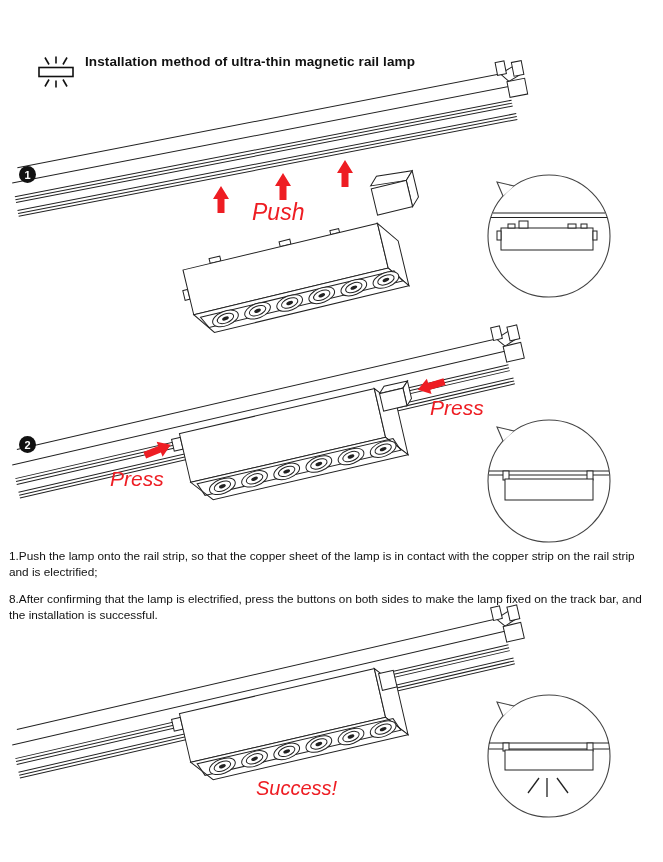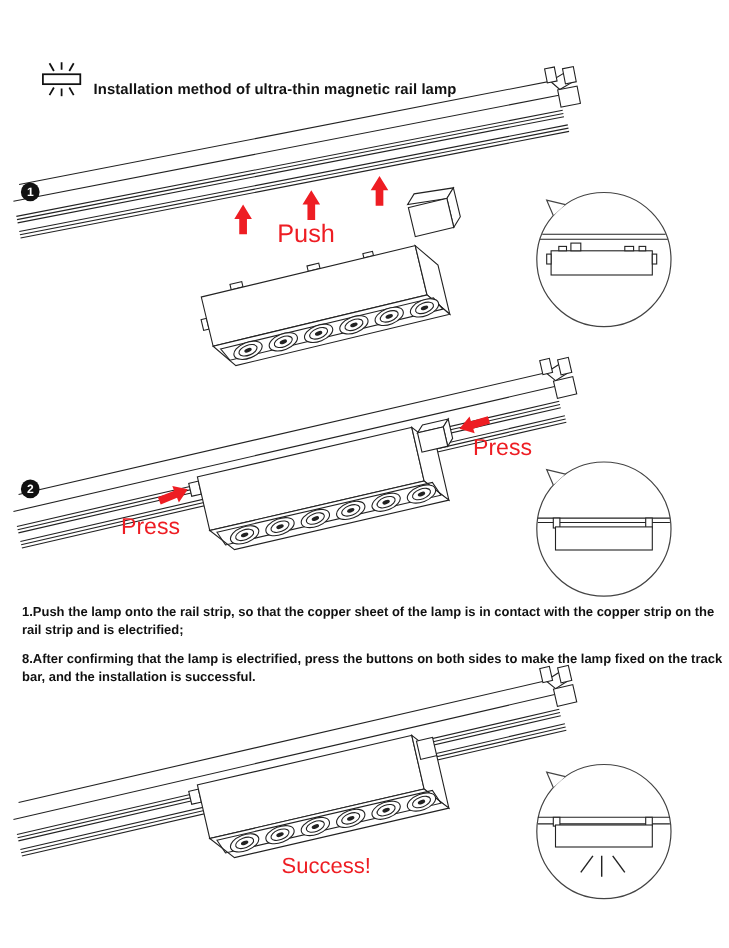--- a/index.html
+++ b/index.html
@@ -4,37 +4,37 @@
 <style>
   :root{ --accent:#ee1d23; --line:#222222; }
   *{margin:0;padding:0;box-sizing:border-box;}
   html,body{background:#fff;}
   .page{
     position:relative; width:663px; height:862px; background:#fff;
     font-family:"Liberation Sans", sans-serif; overflow:hidden;
   }
   .art{position:absolute;left:0;top:0;width:663px;height:862px;}
   .header{
-    position:absolute; left:36px; top:54px; display:flex; align-items:flex-end; gap:9px;
+    position:absolute; left:36px; top:54px; display:flex; align-items:flex-start; gap:9px;
   }
   .header .title{font-size:13.5px; font-weight:bold; color:#111; letter-spacing:.1px;}
   .badge{
     position:absolute; width:17px; height:17px; border-radius:50%; background:#111;
     color:#fff; font-size:11px; font-weight:bold; display:flex; align-items:center; justify-content:center;
   }
   .badge-1{left:19px; top:166px;}
   .badge-2{left:19px; top:436px;}
-  .red-label{position:absolute; color:var(--accent); white-space:nowrap;}
+  .red-label{position:absolute; color:var(--accent); white-space:nowrap;font-style:italic;}
   .push-label{left:252px; top:199px; font-size:23px;}
   .press-left-label{left:110px; top:467px; font-size:21px;}
   .press-right-label{left:430px; top:396px; font-size:21px;}
   .success-label{left:256px; top:777px; font-size:20px;}
   .instructions{
-    position:absolute; left:20px; top:548px; width:638px;
-    font-size:11.8px; line-height:1.38; color:#111;font-weight:bold;
+    position:absolute; left:9px; top:548px; width:638px;
+    font-size:11.8px; line-height:1.38; color:#111;
   }
   .instructions p{margin-bottom:10px;}
   .red{fill:var(--accent); stroke:none;}
   svg .ln{stroke:var(--line); fill:none; stroke-width:1;}
 </style>
 </head>
 <body>
 
 <div class="page">
 

